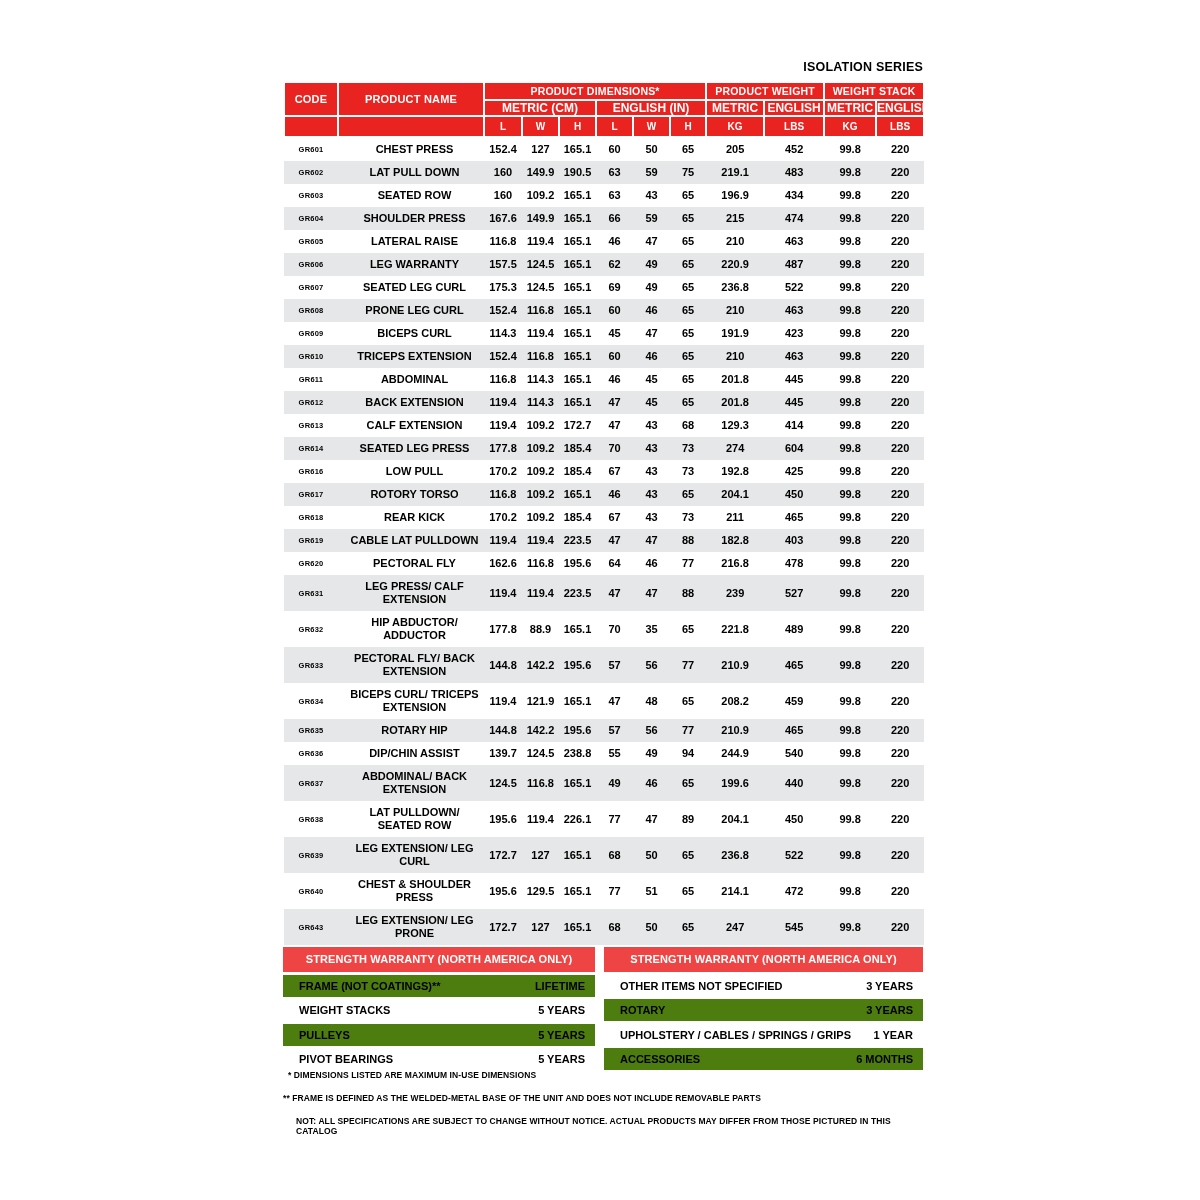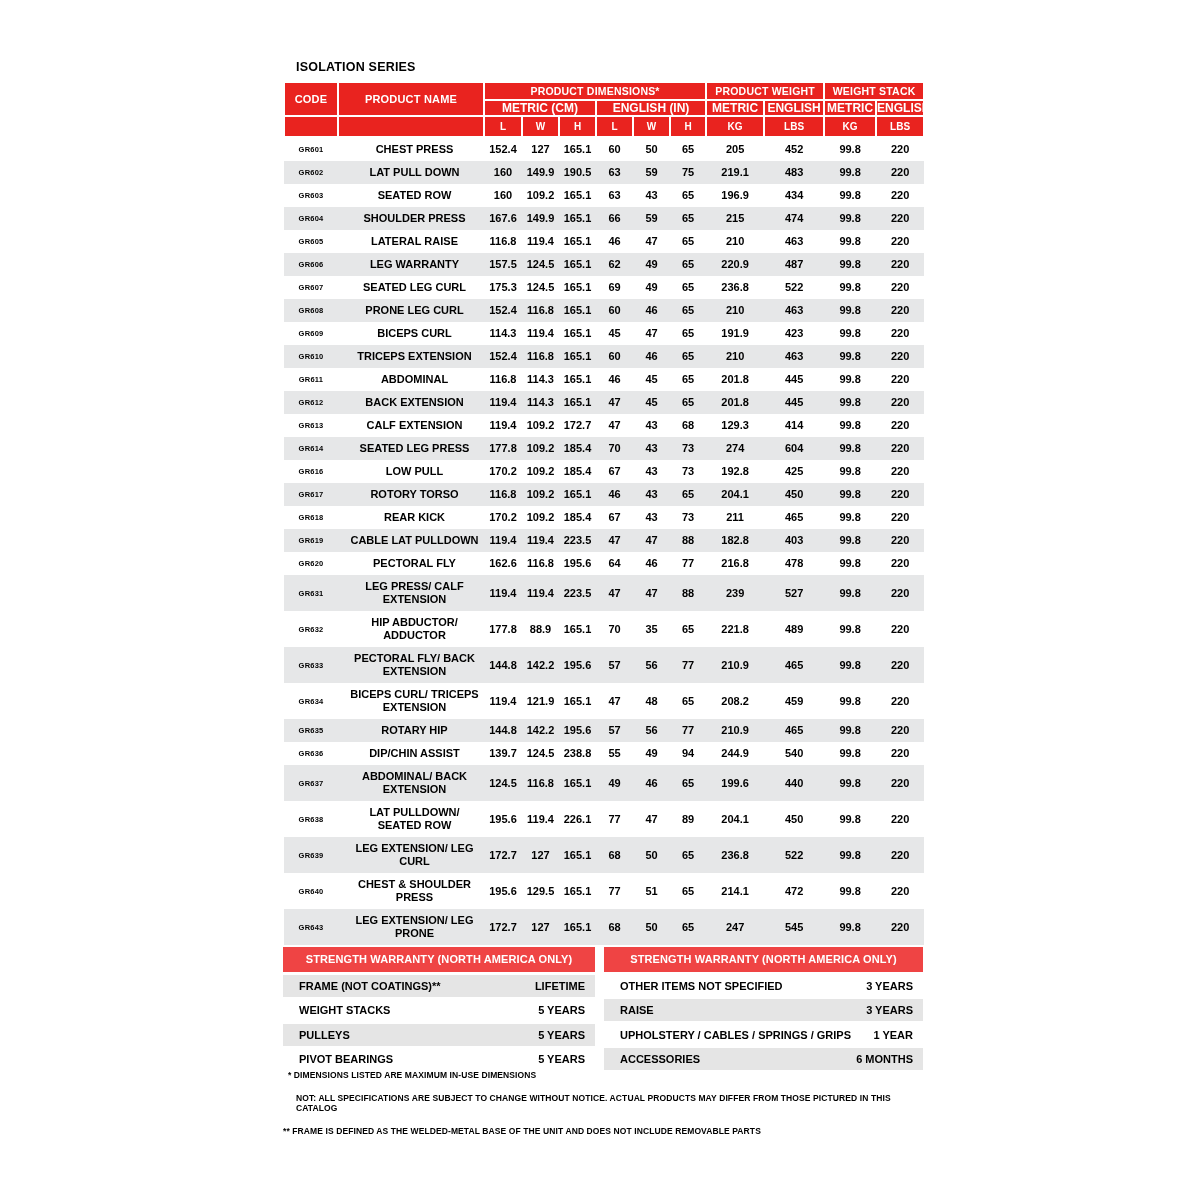--- a/index.html
+++ b/index.html
@@ -3,21 +3,21 @@
 <meta charset="utf-8">
 <style>
   html,body{margin:0;padding:0;}
   body{
     width:1200px;height:1200px;background:#ffffff;
     font-family:"Liberation Sans", sans-serif;
     position:relative;color:#000;
     -webkit-font-smoothing:antialiased;
   }
   .sheet{position:absolute;left:283px;top:60px;width:640px;}
-  .title{font-size:12.5px;font-weight:bold;margin:0 0 7px 13px;letter-spacing:.2px;}
+  .title{font-size:12.5px;font-weight:bold;margin:0 0 7px 13px;letter-spacing:.2px;text-align:right;}
 
   table.spec{border-collapse:collapse;width:640px;table-layout:fixed;}
   table.spec thead th{
     background:#E9231F;color:#fff;font-weight:bold;
     border:2px solid #ffffff;padding:0;
   }
   th.h1{font-size:10.5px;height:16px;letter-spacing:.2px;}
   th.h2{font-size:12px;height:14px;}
   th.corner{font-size:11px;}
   tr.units th{
@@ -38,21 +38,21 @@
   .wtable.right{width:319px;}
   .whead{
     background:#ef4444;color:#fff;font-size:11px;font-weight:bold;
     text-align:center;height:25px;line-height:25px;letter-spacing:.1px;
   }
   .wrow{
     display:flex;justify-content:space-between;align-items:center;
     height:22px;margin-top:2.5px;padding:0 10px 0 16px;
     font-size:11px;font-weight:bold;
   }
-  .wrow.shaded{background:#e5e5e5;gap:43px;}
+  .wrow.shaded{background:#4d7c0f;gap:43px;}
 
   .footnotes{}
   .footnote{font-size:8.5px;font-weight:bold;margin:0 0 13px 0;letter-spacing:.1px;}
   .footnote.fn1{margin-left:5px;}
   .footnote.fn2{margin-left:0;}
   .footnote.fn3{margin-left:13px;}
 </style>
 </head>
 <body>
 
@@ -553,34 +553,34 @@
         </div>
     </div>
     <div class="wtable right">
       <div class="whead">STRENGTH WARRANTY (NORTH AMERICA ONLY)</div>
       <div>
           <div class="wrow">
             <span>OTHER ITEMS NOT SPECIFIED</span>
             <span>3 YEARS</span>
           </div>
           <div class="wrow shaded">
-            <span>RAISE</span>
+            <span>ROTARY</span>
             <span>3 YEARS</span>
           </div>
           <div class="wrow">
             <span>UPHOLSTERY / CABLES / SPRINGS / GRIPS</span>
             <span>1 YEAR</span>
           </div>
           <div class="wrow shaded">
             <span>ACCESSORIES</span>
             <span>6 MONTHS</span>
           </div>
         </div>
     </div>
   </div>
 
   <div class="footnotes">
     <p class="footnote fn1">* DIMENSIONS LISTED ARE MAXIMUM IN-USE DIMENSIONS</p>
+    <p class="footnote fn2">** FRAME IS DEFINED AS THE WELDED-METAL BASE OF THE UNIT AND DOES NOT INCLUDE REMOVABLE PARTS</p>
     <p class="footnote fn3">NOT: ALL SPECIFICATIONS ARE SUBJECT TO CHANGE WITHOUT NOTICE. ACTUAL PRODUCTS MAY DIFFER FROM THOSE PICTURED IN THIS CATALOG</p>
-    <p class="footnote fn2">** FRAME IS DEFINED AS THE WELDED-METAL BASE OF THE UNIT AND DOES NOT INCLUDE REMOVABLE PARTS</p>
   </div>
 
 </div>
 
 </body></html>

